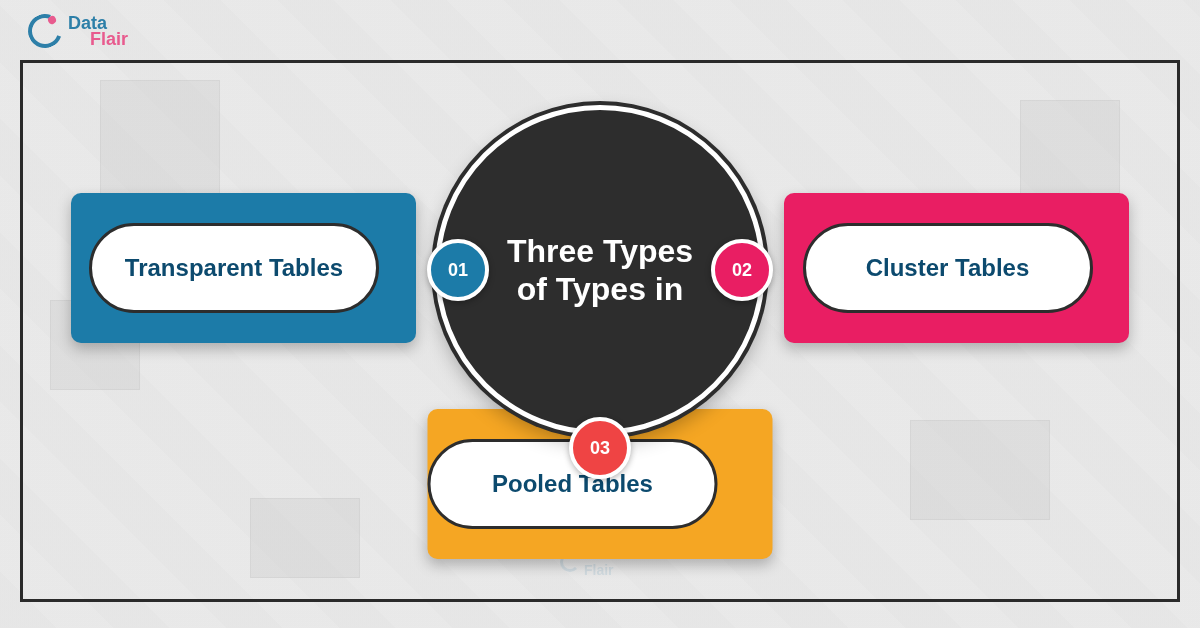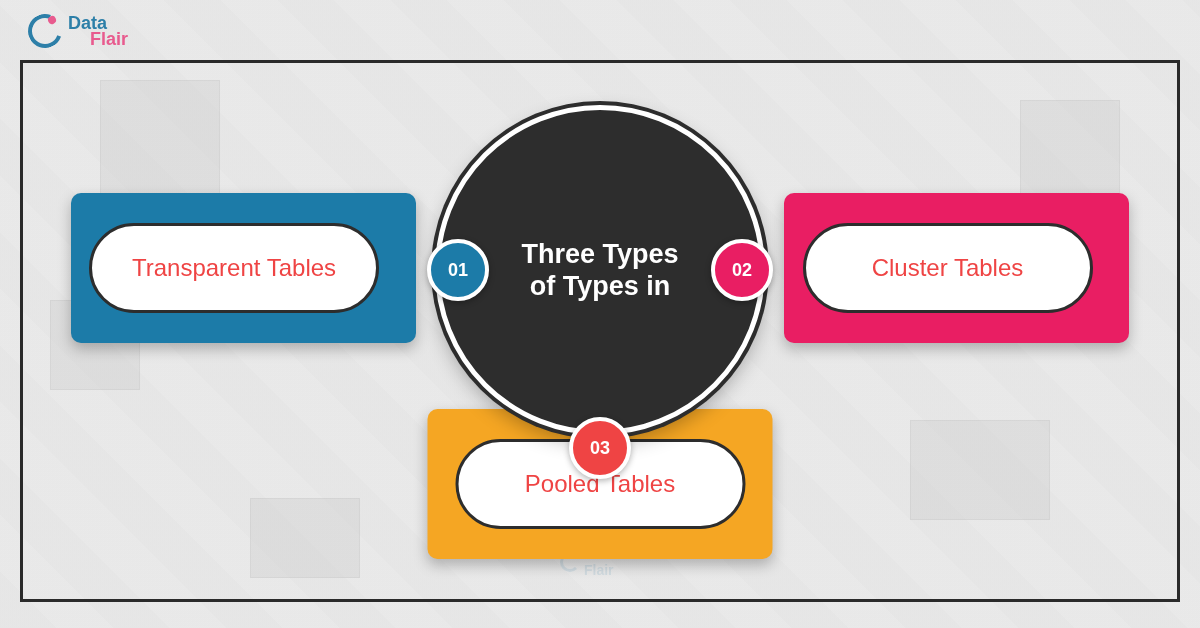--- a/index.html
+++ b/index.html
@@ -56,47 +56,47 @@
   background: #2d2d2d;
   border-radius: 50%;
   border: 5px solid #fff;
   box-shadow: 0 0 0 4px #2d2d2d, 0 8px 20px rgba(0,0,0,0.3);
   display: flex; align-items: center; justify-content: center;
   text-align: center;
   color: #fff;
   z-index: 10;
 }
 .center-circle .title {
-  font-size: 27px;
+  font-size: 32px;
   font-weight: bold;
   line-height: 1.2;
   padding: 0 30px;
 }
 
 .card {
   position: absolute;
   width: 345px; height: 150px;
   border-radius: 10px;
-  display: flex; align-items: center; justify-content: center;
+  display: flex; align-items: center; justify-content: flex-start;
   box-shadow: 0 6px 14px rgba(0,0,0,0.25);
   z-index: 5;
 }
 .card-left { top: 130px; left: 48px; background: #1c7ba8; justify-content: flex-start; }
 .card-right { top: 130px; right: 48px; background: #e91e63; justify-content: center; }
 .card-bottom { bottom: 40px; left: 50%; transform: translateX(-50%); background: #f5a623; }
 
 .pill {
   background: #fff;
   border: 3px solid #2d2d2d;
   border-radius: 50px;
   width: 290px; height: 90px;
   display: flex; align-items: center; justify-content: center;
   font-size: 24px;
-  font-weight: normal;
-  color: #ef4444;
+  font-weight: bold;
+  color: #0c4a6e;
 }
 .card-left .pill { margin-left: 18px; }
 .card-right .pill { margin-right: 18px; }
 
 .badge {
   position: absolute;
   width: 62px; height: 62px;
   border-radius: 50%;
   border: 4px solid #fff;
   display: flex; align-items: center; justify-content: center;

